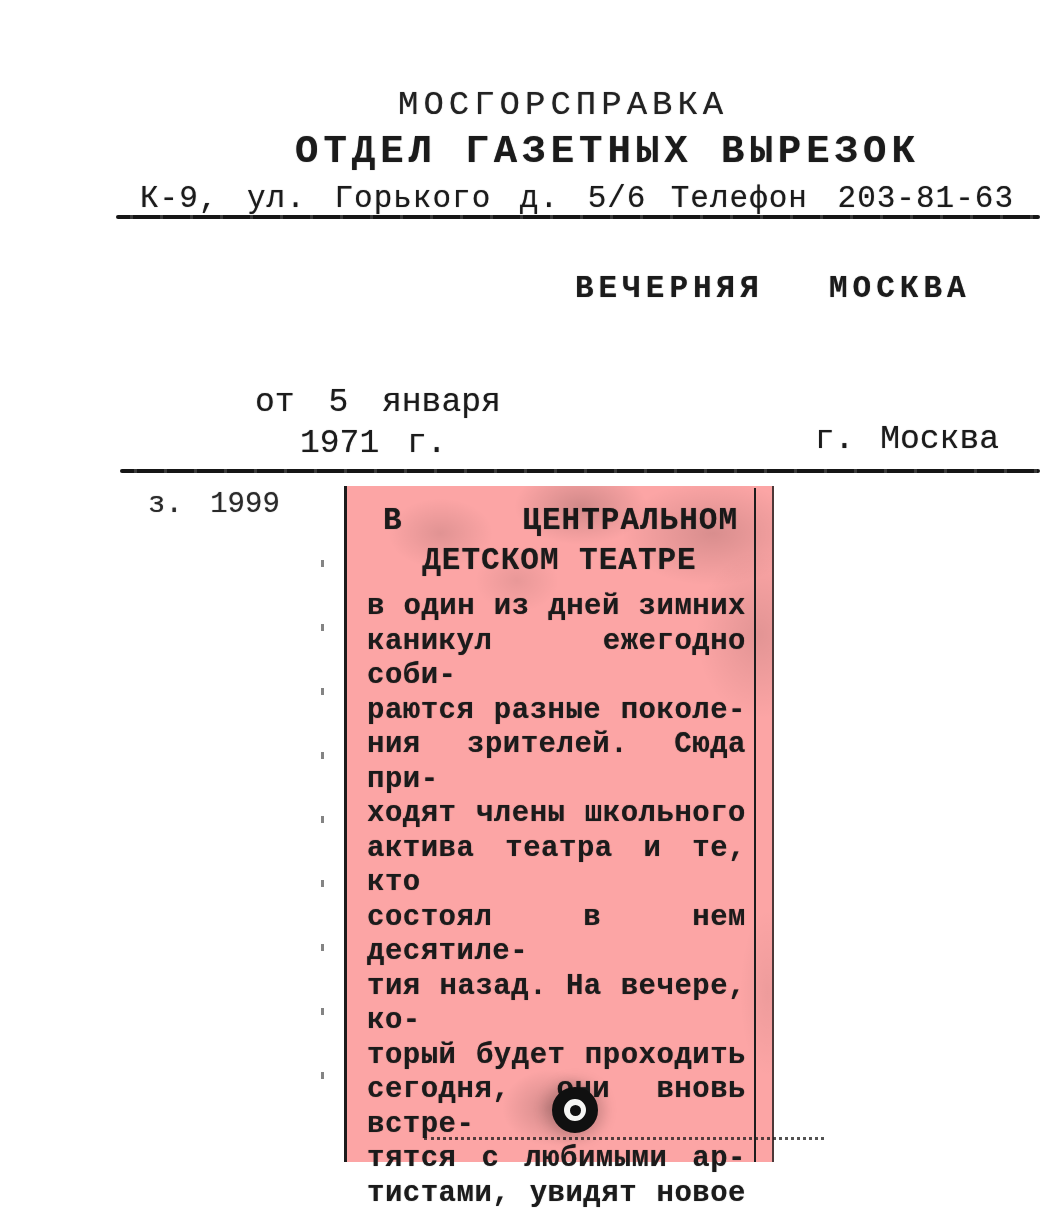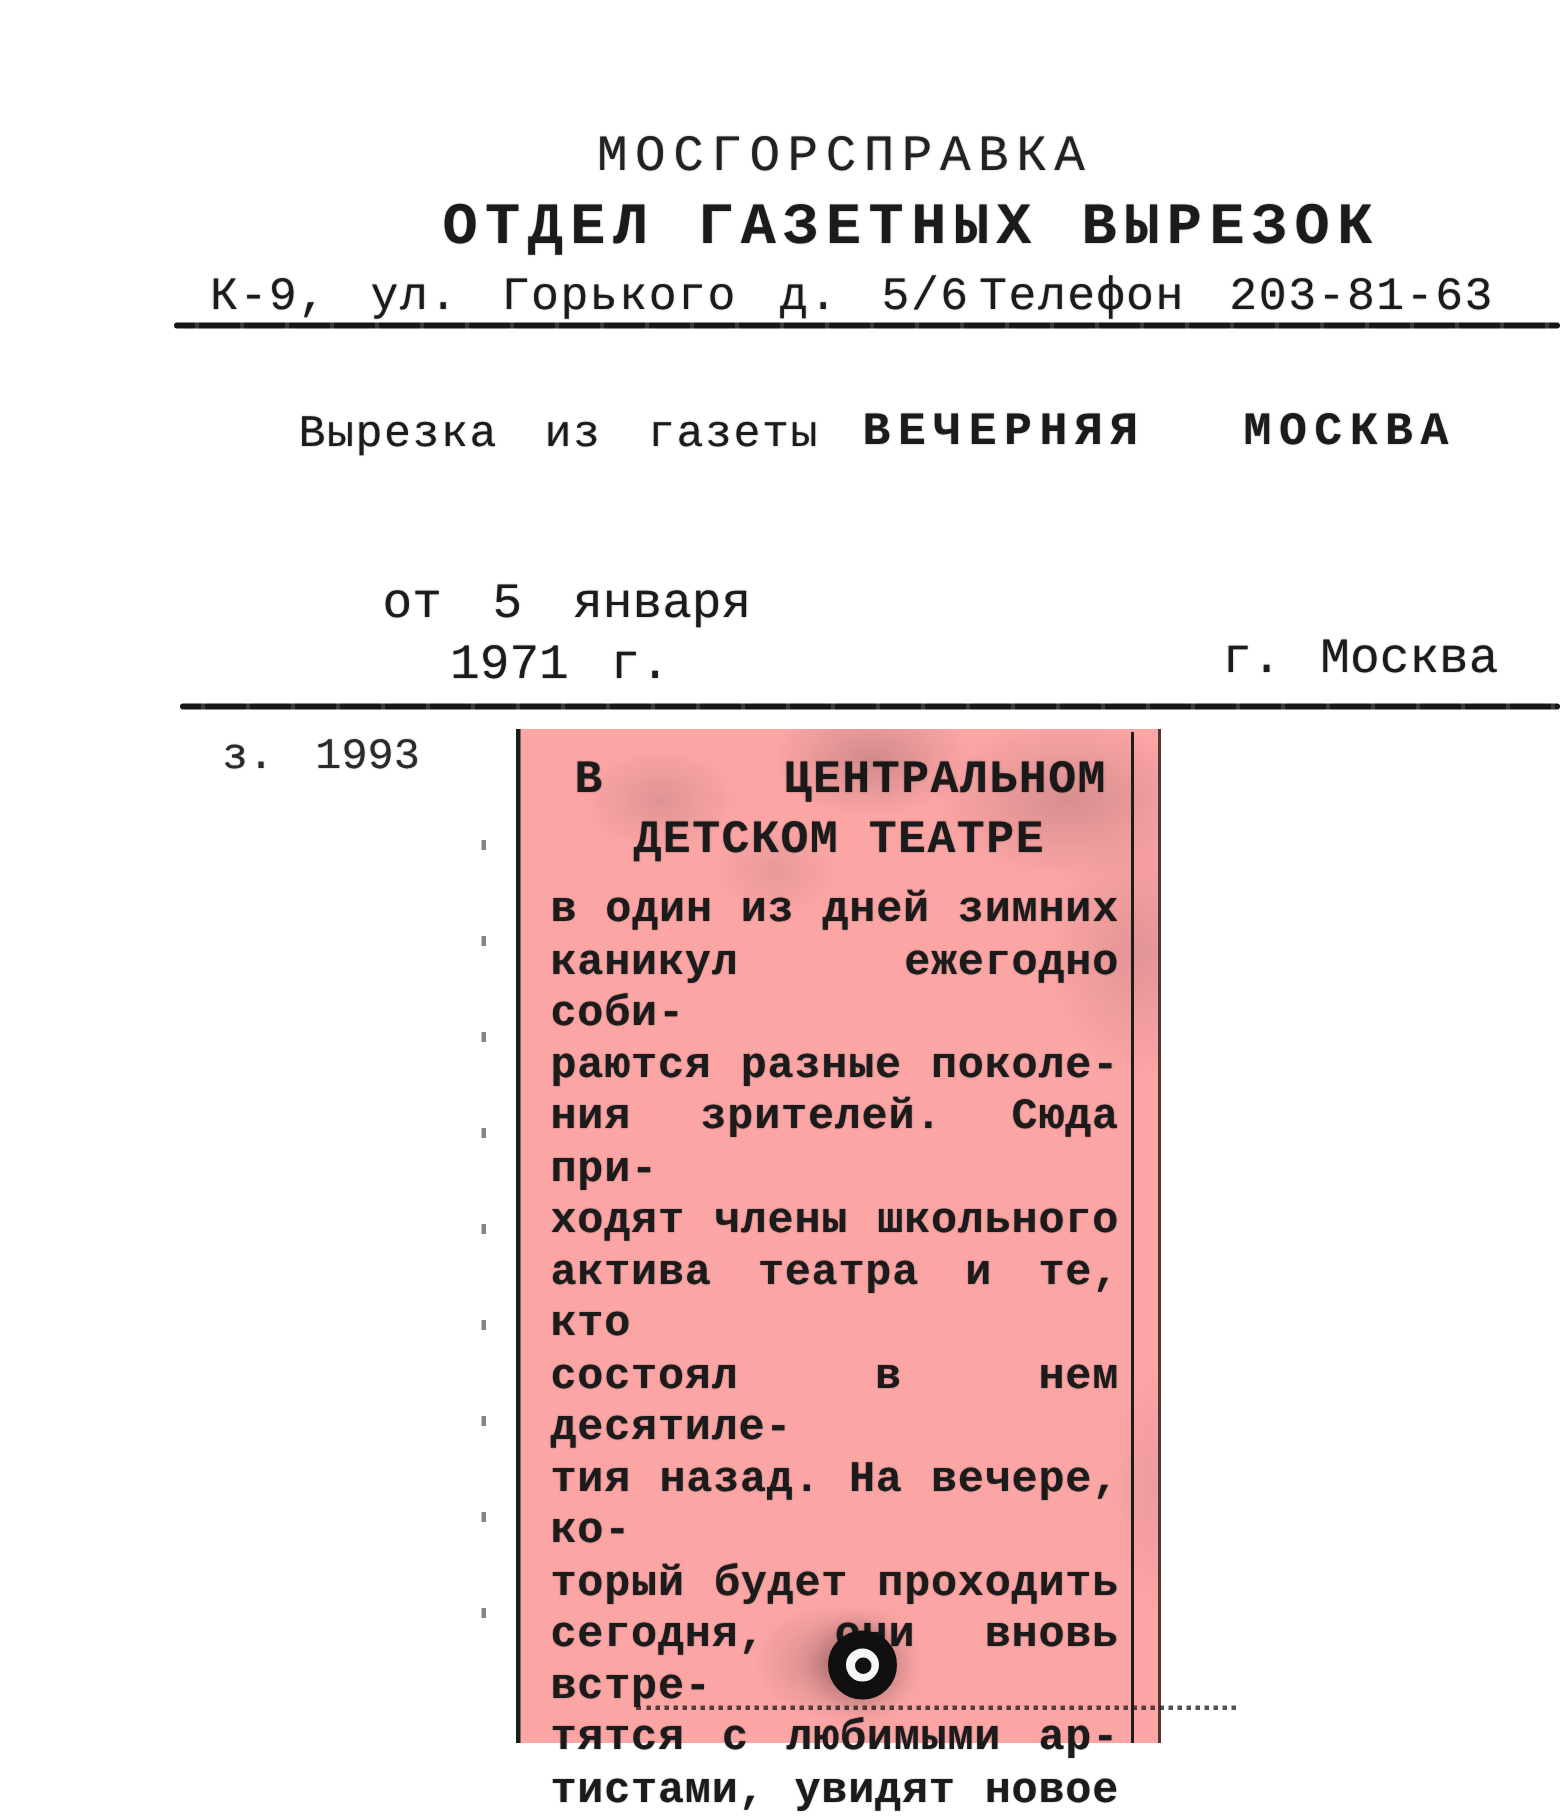--- a/index.html
+++ b/index.html
@@ -24,21 +24,21 @@
   }
   .dept {
     top: 130px; left: 263px;
     font-size: 39px; font-weight: 700; letter-spacing: 5px;
   }
   .addr {
     top: 181px; left: 108px;
     font-size: 31px; letter-spacing: 1px; word-spacing: 9px;
   }
   .phone {
-    top: 181px; right: 77px;
+    top: 181px; right: 59px;
     font-size: 31px; letter-spacing: 1px; word-spacing: 10px;
   }
   .rule {
     position: absolute; height: 4px;
     background:
       repeating-linear-gradient(90deg, #161616 0 14px, #3a3a3a 14px 17px, #161616 17px 30px);
     border-radius: 2px;
   }
   .rule1 { top: 215px; left: 84px;  width: 924px; }
   .rule2 { top: 469px; left: 88px;  width: 920px; }
@@ -124,30 +124,29 @@
 <body>
 
 <div class="page">
 
   <div class="abs ink org">МОСГОРСПРАВКА</div>
   <div class="abs ink dept">ОТДЕЛ ГАЗЕТНЫХ ВЫРЕЗОК</div>
   <div class="abs ink addr">К-9, ул. Горького д. 5/6</div>
   <div class="abs ink phone">Телефон 203-81-63</div>
   <div class="rule rule1"></div>
 
-  <div class="abs ink src-label">Вырезка из газеты</div>
   <div class="abs ink src-np2">МОСКВА</div>
   <div class="abs ink src-np1">ВЕЧЕРНЯЯ</div>
 
   <div class="abs ink date1">от 5 января</div>
   <div class="abs ink date2">1971 г.</div>
   <div class="abs ink city">г. Москва</div>
   <div class="rule rule2"></div>
 
-  <div class="abs ink order">з. 1993</div>
+  <div class="abs ink order">з. 1999</div>
 
   <div class="clipping">
     <div class="left-noise"></div>
     <div class="inner-line"></div>
 
     <div class="headline headline-l1 ink">В ЦЕНТРАЛЬНОМ</div>
     <div class="headline headline-l2 ink">ДЕТСКОМ ТЕАТРЕ</div>
 
     <div class="body-text ink">
         <div class="body-line">в один из дней зимних</div>

